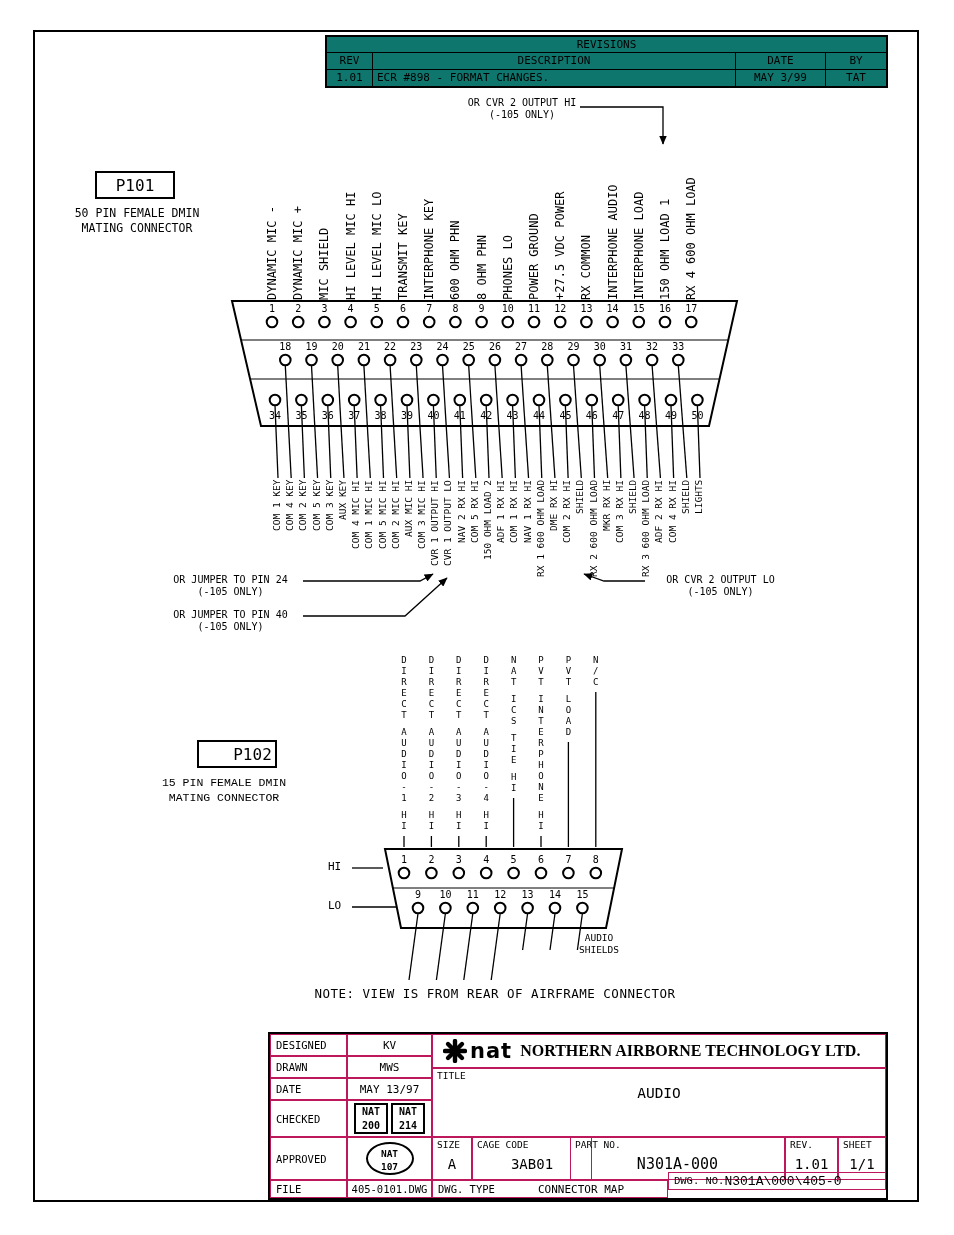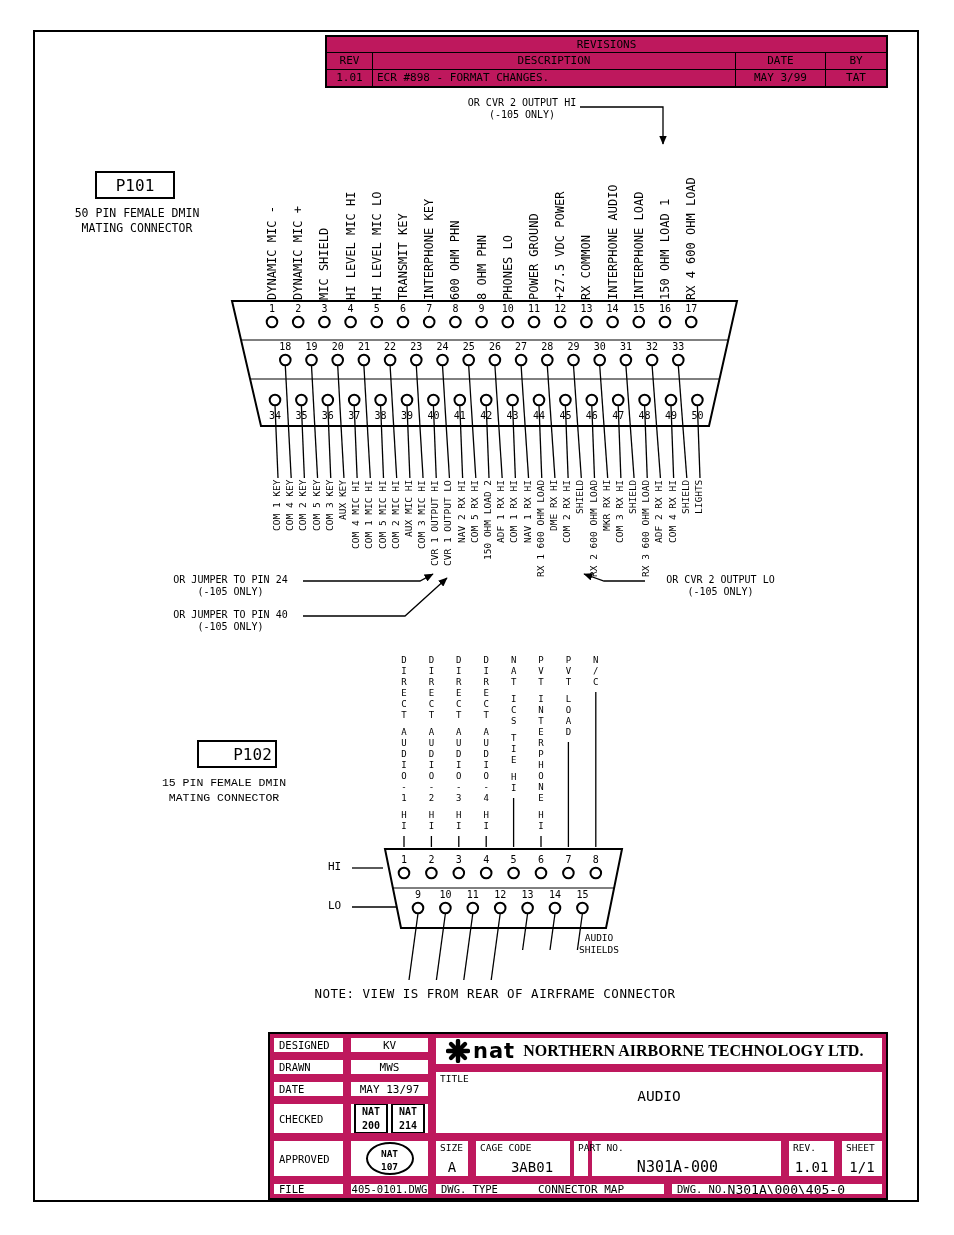--- a/index.html
+++ b/index.html
@@ -20,32 +20,32 @@
 
   .connbox{position:absolute;border:2px solid #000;text-align:center;font-size:16px;line-height:26px;box-sizing:border-box;}
   .conndesc{position:absolute;text-align:center;font-size:11.5px;line-height:15px;}
   .anno{position:absolute;font-size:10px;line-height:12px;text-align:center;}
   .hl{position:absolute;font-size:11px;}
   .ashield{position:absolute;left:561px;top:932px;width:76px;text-align:center;font-size:9.5px;line-height:12px;}
   .note{position:absolute;left:280px;top:986px;width:430px;text-align:center;font-size:12.5px;letter-spacing:.5px;}
   .prop{position:absolute;left:330px;top:1008px;width:500px;text-align:center;font-size:13.5px;letter-spacing:2.5px;}
 
   
-  .rev{position:absolute;left:325px;top:35px;width:563px;border:2px solid #000;box-sizing:border-box;background:#be185d;}
+  .rev{position:absolute;left:325px;top:35px;width:563px;border:2px solid #000;box-sizing:border-box;background:#0f766e;}
   .rev-title{text-align:center;font-size:11px;line-height:15px;border-bottom:1px solid #000;}
   .rev-grid{display:grid;grid-template-columns:46px 363px 90px 60px;}
   .rev-grid div{font-size:11px;line-height:16px;border-right:1px solid #000;border-bottom:1px solid #000;
                 padding:0 4px;box-sizing:border-box;text-align:center;white-space:nowrap;overflow:hidden;}
   .rev-grid div.left{text-align:left;}
   .rev-grid div.last{border-right:none;}
   .rev-grid div.bot{border-bottom:none;}
 
   
   .tblock{position:absolute;left:268px;top:1032px;width:620px;height:168px;border:2px solid #000;box-sizing:border-box;background:#fff;}
-  .tc{position:absolute;border:4px solid #be185d;box-sizing:border-box;overflow:hidden;}
+  .tc{position:absolute;border:1px solid #be185d;box-sizing:border-box;overflow:hidden;}
   .flexc{display:flex;align-items:center;}
   .tl{font-size:10.5px;padding-left:5px;}
   .tv{width:100%;text-align:center;font-size:11px;}
   .lab{position:absolute;top:1px;left:4px;font-size:9.5px;}
   .bigv{text-align:center;font-size:14px;margin-top:18px;}
   .partv{text-align:center;font-size:15px;margin-top:17px;}
   .ttl{text-align:center;font-size:14.5px;line-height:19px;margin-top:15px;}
   .stamp{border:2px solid #000;width:34px;height:31px;text-align:center;font-size:10px;line-height:14px;font-weight:bold;box-sizing:border-box;}
   .rstamp{border:2px solid #000;border-radius:50%;width:48px;height:33px;text-align:center;font-size:9.5px;line-height:13px;
           font-weight:bold;box-sizing:border-box;padding-top:3px;}
@@ -392,21 +392,21 @@
     </div>
     <div class="tc" style="left:568px;top:103px;width:48px;height:43px;">
       <span class="lab">SHEET</span>
       <div class="bigv">1/1</div>
     </div>
 
     <div class="tc flexc" style="left:162px;top:146px;width:236px;height:18px;">
       <span class="tl">DWG. TYPE</span>
       <span style="flex:1;text-align:center;font-size:11px;">CONNECTOR MAP</span>
     </div>
-    <div class="tc flexc" style="left:398px;top:146px;width:218px;height:18px;">
+    <div class="tc flexc" style="left:398px;top:138px;width:218px;height:18px;font-family:Liberation Mono, monospace;">
       <span class="tl">DWG. NO.</span>
       <span style="flex:1;text-align:left;font-size:13px;">N301A\000\405-0</span>
     </div>
   </div>
 <div class="vlabel vtop" style="left: 266px; top: 300px;">DYNAMIC MIC -</div>
     <div class="vlabel vtop" style="left: 292.2px; top: 300px;">DYNAMIC MIC +</div>
     <div class="vlabel vtop" style="left: 318.4px; top: 300px;">MIC SHIELD</div>
     <div class="vlabel vtop" style="left: 344.6px; top: 300px;">HI LEVEL MIC HI</div>
     <div class="vlabel vtop" style="left: 370.8px; top: 300px;">HI LEVEL MIC LO</div>
     <div class="vlabel vtop" style="left: 397px; top: 300px;">TRANSMIT KEY</div>

